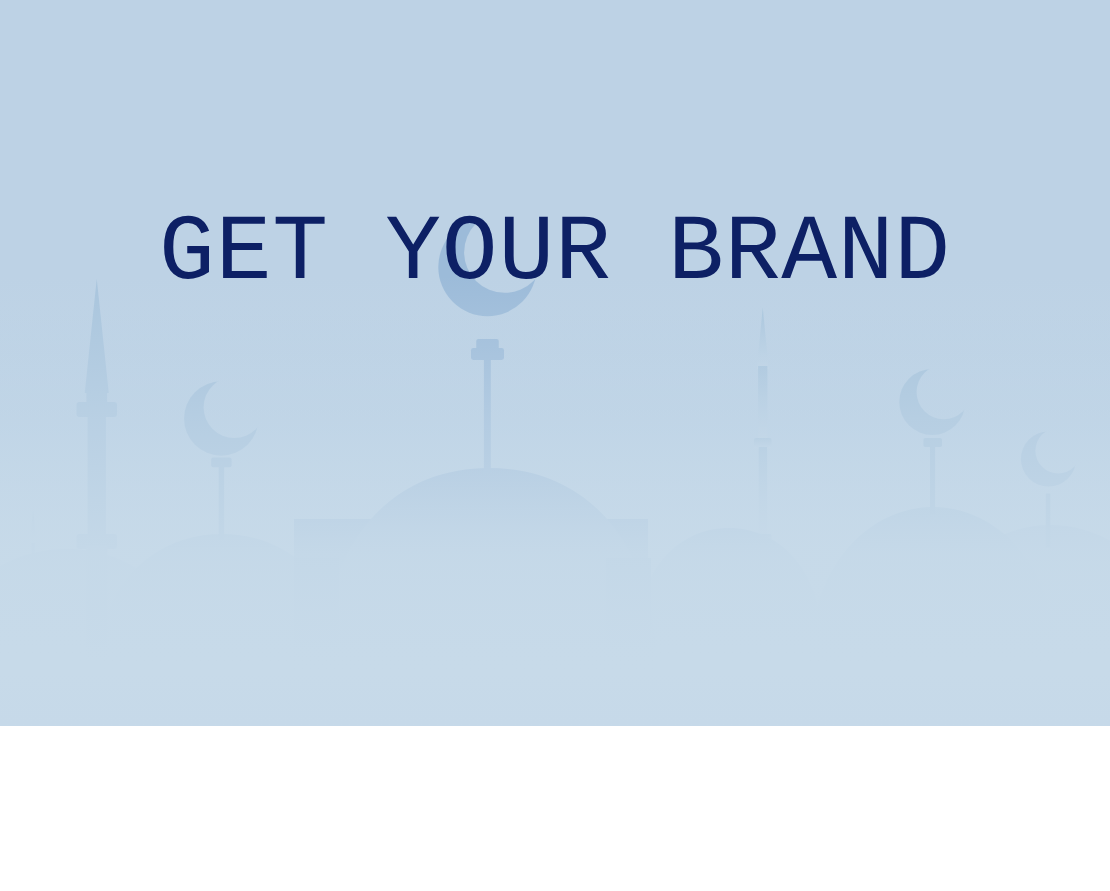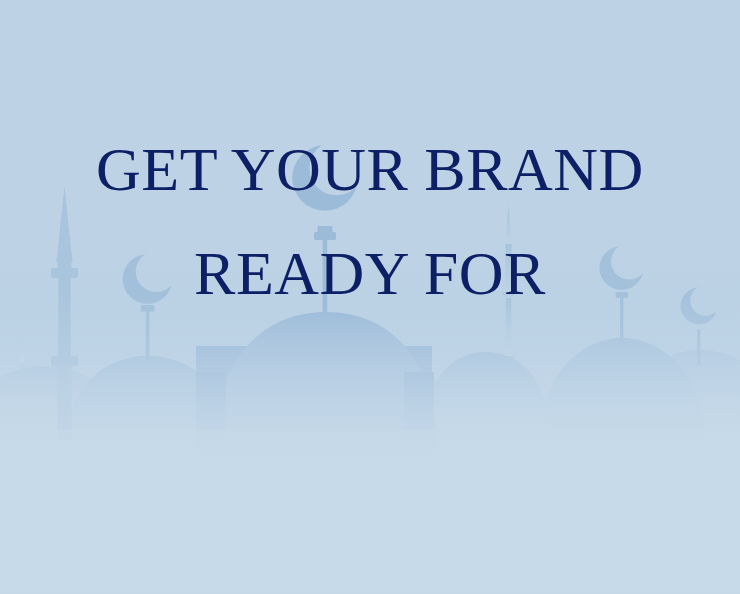--- a/index.html
+++ b/index.html
@@ -4,23 +4,23 @@
 <title>Ramadan Brand Banner</title>
 <style>
   html, body {
     margin: 0;
     padding: 0;
     background: #ffffff;
   }
   #banner {
     position: relative;
     width: 740px;
-    height: 594px;
+    height: 484px;
     overflow: hidden;
-    font-family: Liberation Serif, serif;
+    font-family: Liberation Mono, monospace;
     background: #86efac;
   }
   #sky {
     position: absolute;
     inset: 0;
     background: linear-gradient(180deg, #bdd2e5 0%, #bdd2e5 42%, #b9d0e4 58%, #c2d7e8 76%, #c7dae9 88%, #c6d9e9 100%);
   }
   #skyline {
     position: absolute;
     inset: 0;
@@ -181,16 +181,15 @@
       <rect x="404" y="372" width="30" height="84" fill="url(#gNear)"></rect>
     </g>
 
     <rect x="0" y="430" width="740" height="164" fill="#c3d8e8" opacity="0.55"></rect>
   </svg>
 
   <div id="haze"></div>
 
   <div id="headline">
     <span class="line line-1">GET YOUR BRAND</span>
-    <span class="line line-2">READY FOR</span>
   </div>
 
 </div>
 
 </body></html>

